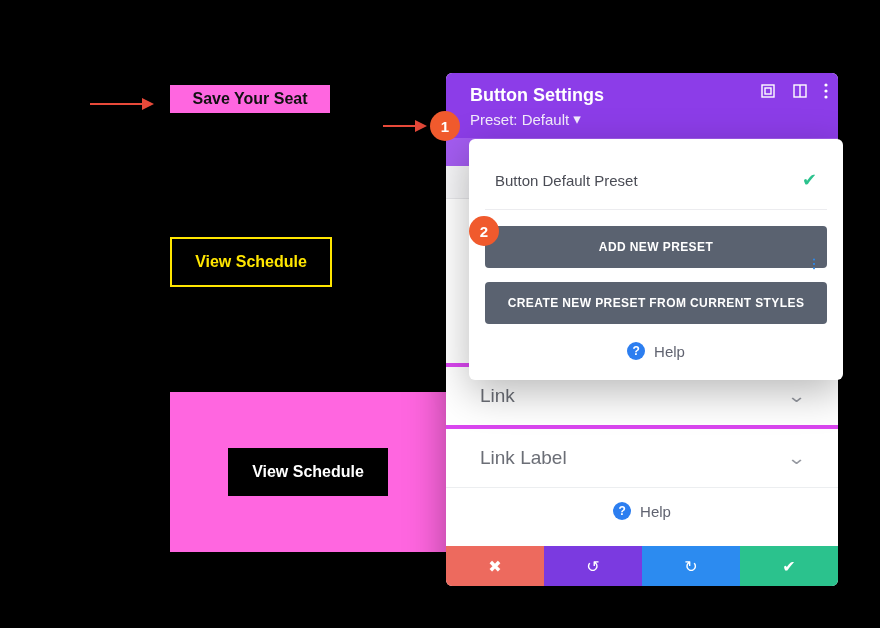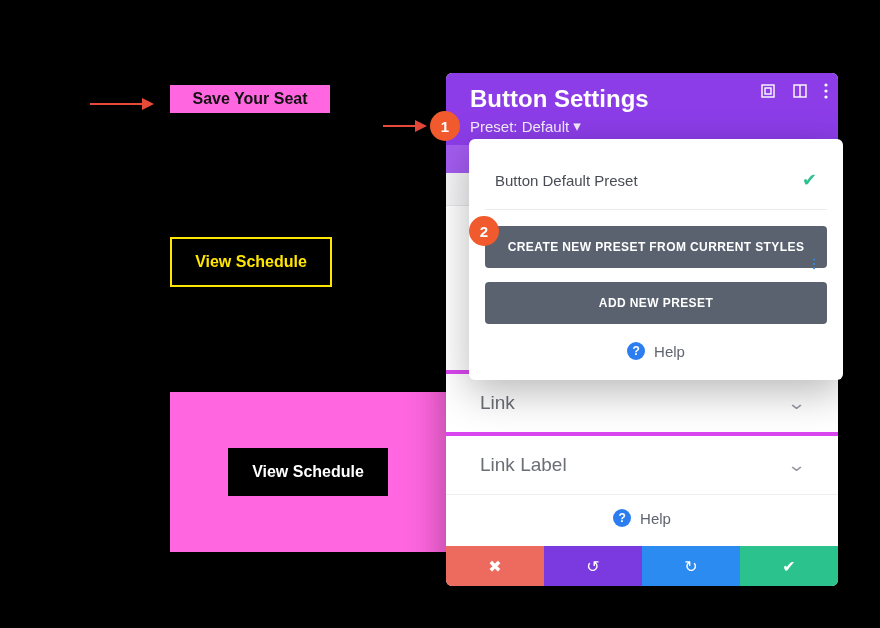--- a/index.html
+++ b/index.html
@@ -95,21 +95,21 @@
     display: flex; flex-direction: column;
   }
 
   .panel-header {
     background: #8c3de8;
     color: #fff;
     padding: 12px 18px 10px 24px;
     position: relative;
   }
   .panel-title {
-    font-size: 24px;
+    font-size: 18px;
     font-weight: 700;
   }
   .panel-preset {
     font-size: 15px;
     margin-top: 4px;
     opacity: .9;
     display: flex; align-items: center; gap: 4px;
     cursor: pointer;
   }
   .header-icons {
@@ -328,24 +328,24 @@
   </div>
 </div>
 
 <div class="popover">
   <div class="popover-item">
     <span>Button Default Preset</span>
     <span class="check">✔</span>
   </div>
   <hr>
   <div class="pop-btn">
+    <span>ADD NEW PRESET</span>
+  </div>
+  <div class="pop-btn">
     <span>CREATE NEW PRESET FROM CURRENT STYLES</span>
-  </div>
-  <div class="pop-btn">
-    <span>ADD NEW PRESET</span>
   </div>
   <div class="help-row">
     <span class="help-q">?</span>
     <span>Help</span>
   </div>
 </div>
 
 <span class="cog-overlay">⁝</span>
 
 </body></html>

